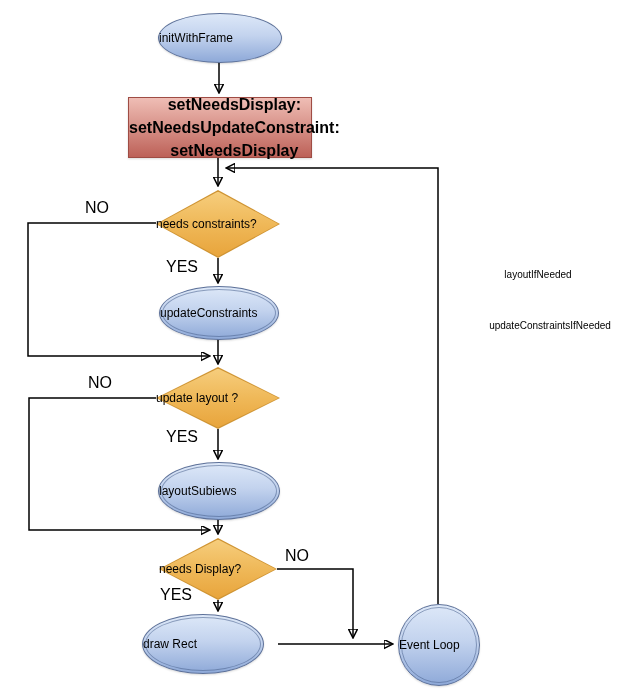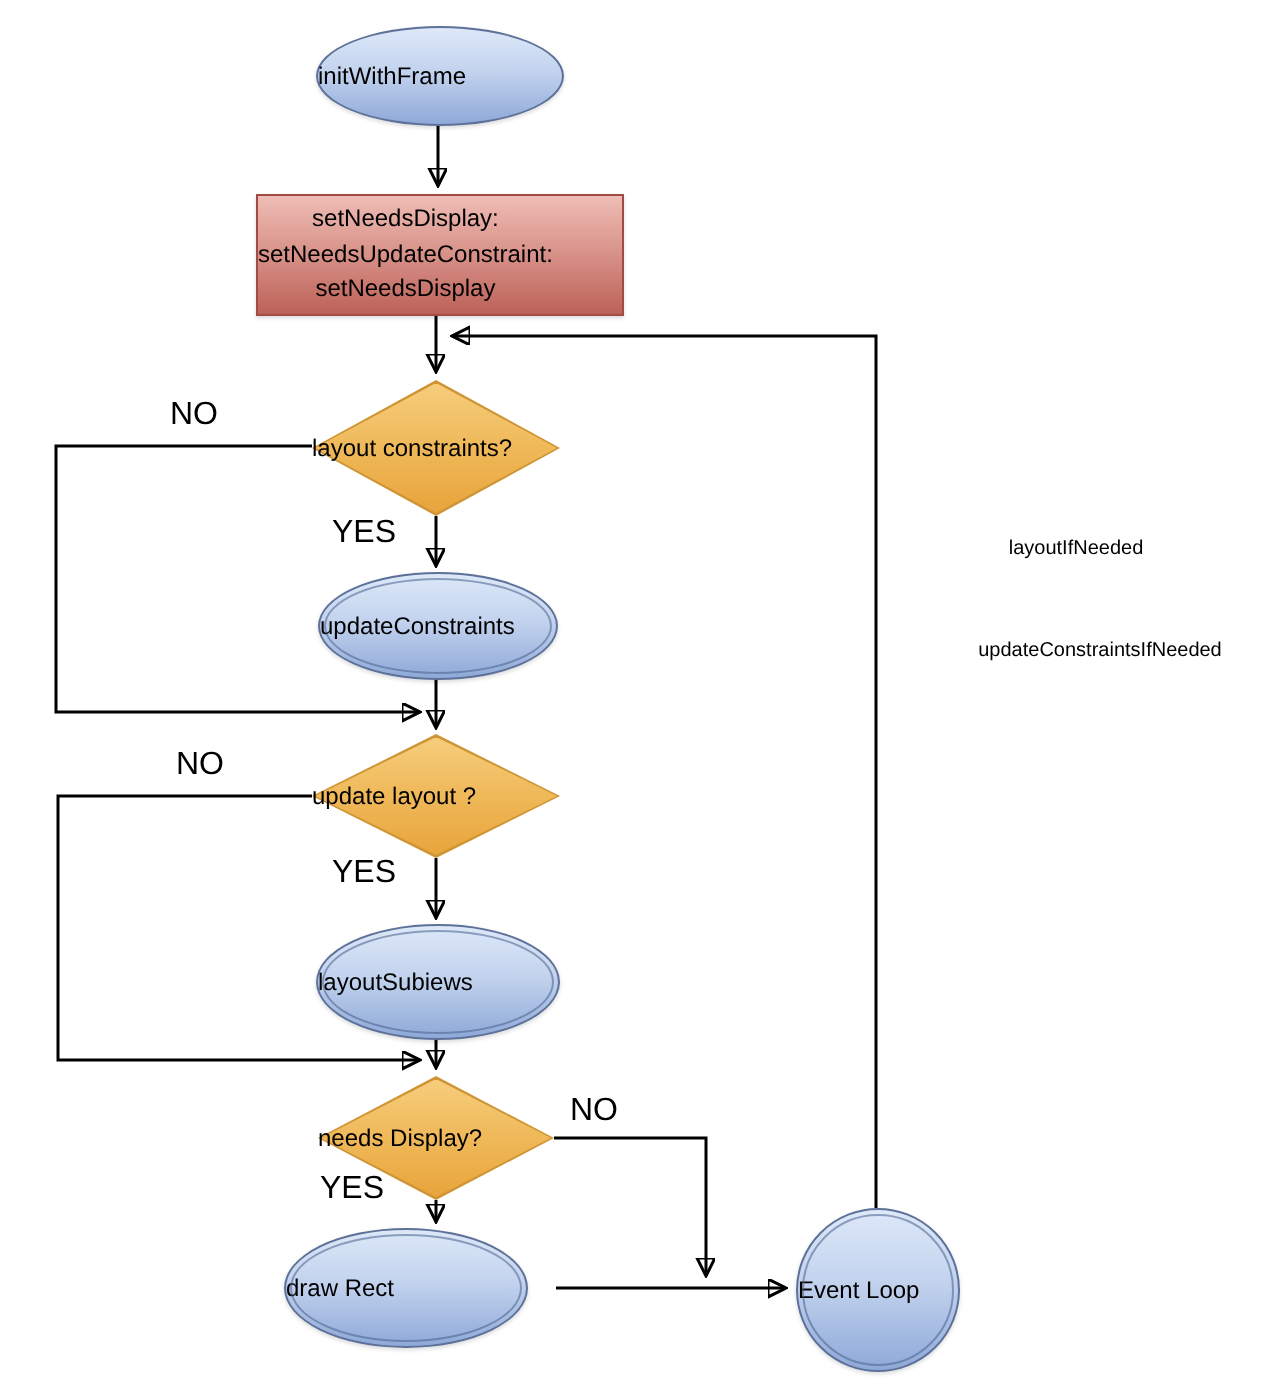--- a/index.html
+++ b/index.html
@@ -23,21 +23,21 @@
   .ring::before{
     content:"";position:absolute;inset:2px;border-radius:50%;
     border:1px solid rgba(73,96,140,0.55);pointer-events:none;
   }
 
   
   .rectnode{
     border:1px solid #9f4c44;
     background:linear-gradient(180deg,#efbdb5 0%,#d9958c 45%,#bd6158 100%);
     box-shadow:0 1px 2px rgba(0,0,0,0.15);
-    font-size:12px;line-height:1.45;
+    font-size:16px;line-height:1.45;font-weight:bold;
   }
 
   
   .diamond{background:transparent;}
   .diamond .d-border{
     position:absolute;inset:0;
     clip-path:polygon(50% 0,100% 50%,50% 100%,0 50%);
     background:#cf9433;
   }
   .diamond .d-fill{
@@ -83,21 +83,21 @@
     <div>
       <div>setNeedsDisplay:</div>
       <div>setNeedsUpdateConstraint:</div>
       <div>setNeedsDisplay</div>
     </div>
   </div>
 
   <div class="node diamond" style="left:156px;top:190px;width:124px;height:68px;">
     <div class="d-border"></div>
     <div class="d-fill"></div>
-    <span class="d-label">layout constraints?</span>
+    <span class="d-label">needs constraints?</span>
   </div>
 
   <div class="node ellipse ring" style="left:159px;top:286px;width:118px;height:52px;">
     <span>updateConstraints</span>
   </div>
 
   <div class="node diamond" style="left:156px;top:367px;width:124px;height:62px;">
     <div class="d-border"></div>
     <div class="d-fill"></div>
     <span class="d-label">update layout ?</span>

